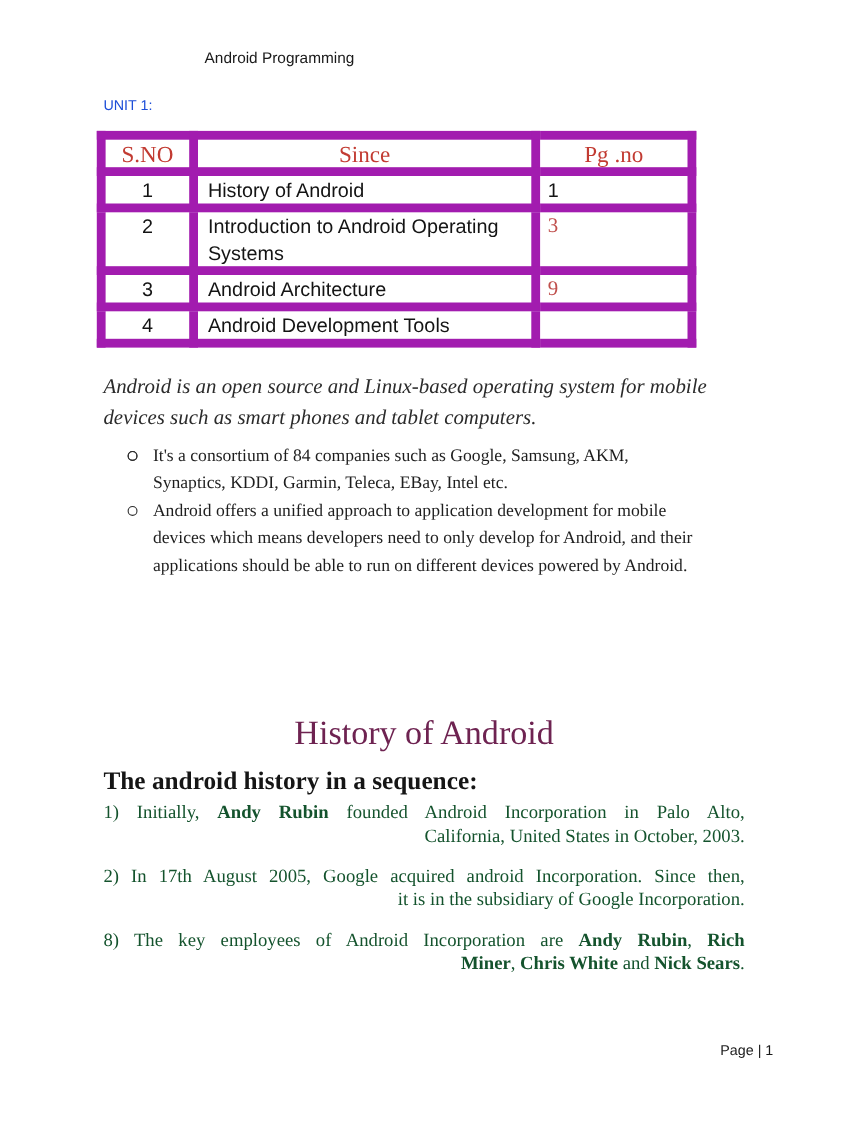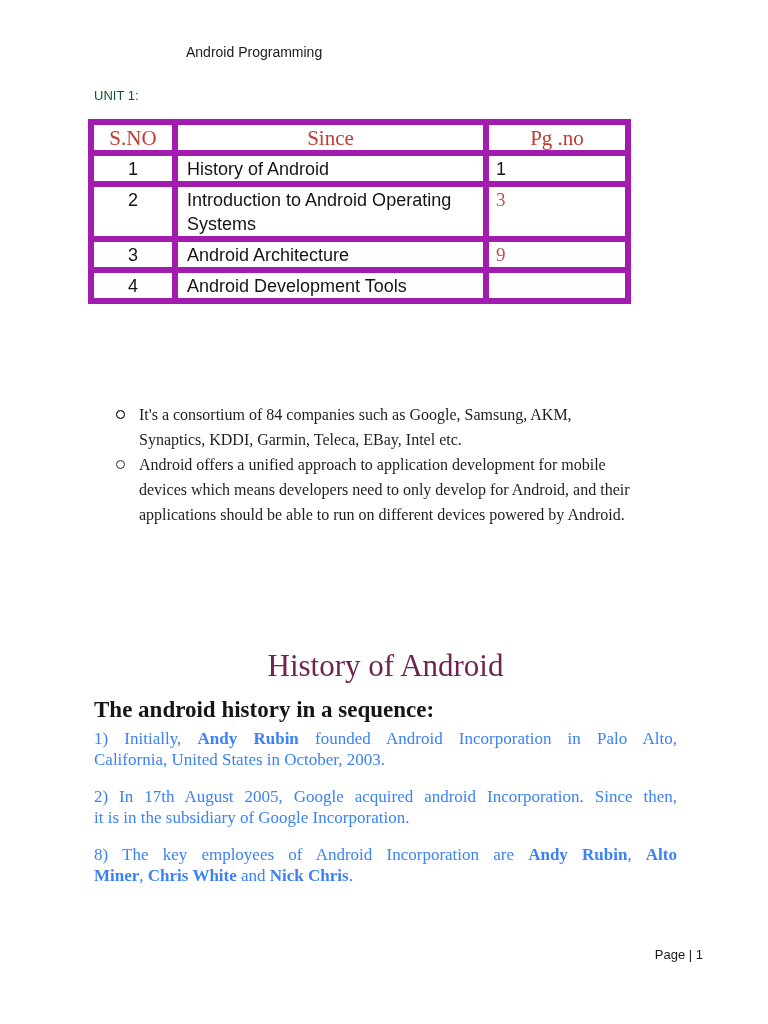--- a/index.html
+++ b/index.html
@@ -14,29 +14,29 @@
   }
   
   #doc-header{
     position:absolute;left:186px;top:44px;
     font-family:"Liberation Sans",sans-serif;
     font-size:14px;color:#1a1a1a;
   }
   #unit-label{
     position:absolute;left:94px;top:88px;
     font-family:"Liberation Sans",sans-serif;
-    font-size:13px;color:#14532d;
+    font-size:13px;color:#1d4ed8;
   }
   
   #toc{
     position:absolute;left:88px;top:119px;
     border-collapse:collapse;table-layout:fixed;
   }
   #toc th,#toc td{
-    border:6px solid #a21caf;
+    border:8px solid #a21caf;
     padding:1px 0 0 0;
     vertical-align:top;
     line-height:24px;
     overflow:hidden;
   }
   #toc col.c1{width:84px;} #toc col.c2{width:311px;} #toc col.c3{width:142px;}
   #toc tr.hdr{height:26px;}
   #toc tr.r1{height:27px;} #toc tr.r2{height:55px;} #toc tr.r3{height:28px;} #toc tr.r4{height:28px;}
   #toc th{
     font-family:"Liberation Serif",serif;
@@ -83,22 +83,22 @@
     font-size:31px;line-height:36px;
     color:var(--heading-maroon,#6e2351);
   }
   #history-subheading{
     position:absolute;left:94px;top:697px;width:583px;
     font-weight:bold;font-size:23px;color:#151515;
   }
   #paras{
     position:absolute;left:94px;top:728px;width:583px;
   }
-  .para{margin:0 0 16px 0;font-size:17px;line-height:21px;color:#3b82f6;}
-  .pline{display:block;}
+  .para{margin:0 0 16px 0;font-size:17px;line-height:21px;color:#14532d;}
+  .pline{display:block;text-align:right;}
   .pline.just{text-align:justify;text-align-last:justify;}
   .para b{font-weight:bold;}
   
   #page-footer{
     position:absolute;right:93px;top:947px;
     font-family:"Liberation Sans",sans-serif;
     font-size:13px;color:#1a1a1a;
   }
 </style>
 </head>
@@ -138,20 +138,21 @@
       <td class="pg red">9</td>
     </tr>
     <tr class="r4">
       <td class="sno">4</td>
       <td class="topic">Android Development Tools</td>
       <td class="pg"></td>
     </tr>
   </tbody>
     </table>
 
+  <div id="lead">Android is an open source and Linux-based operating system for mobile devices such as smart phones and tablet computers.</div>
 
   <ul id="bullets">
     <li>
       <span class="circ"></span>
     </li>
     <li>
       <span class="circ"></span>
       <span>It's a consortium of 84 companies such as Google, Samsung, AKM, Synaptics, KDDI, Garmin, Teleca, EBay, Intel etc.</span>
     </li>
     <li>
@@ -167,20 +168,20 @@
   <div id="paras">
     <div class="para">
       <span class="pline just"><span>1) Initially, </span><b>Andy Rubin</b><span> founded Android Incorporation in Palo Alto,</span></span>
       <span class="pline"><span>California, United States in October, 2003.</span></span>
     </div>
     <div class="para">
       <span class="pline just"><span>2) In 17th August 2005, Google acquired android Incorporation. Since then,</span></span>
       <span class="pline"><span>it is in the subsidiary of Google Incorporation.</span></span>
     </div>
     <div class="para">
-      <span class="pline just"><span>8) The key employees of Android Incorporation are </span><b>Andy Rubin</b><span>, </span><b>Alto</b></span>
-      <span class="pline"><b>Miner</b><span>, </span><b>Chris White</b><span> and </span><b>Nick Chris</b><span>.</span></span>
+      <span class="pline just"><span>8) The key employees of Android Incorporation are </span><b>Andy Rubin</b><span>, </span><b>Rich</b></span>
+      <span class="pline"><b>Miner</b><span>, </span><b>Chris White</b><span> and </span><b>Nick Sears</b><span>.</span></span>
     </div>
   </div>
 
   <div id="page-footer">Page | 1</div>
 
 </div>
 
 </body></html>

